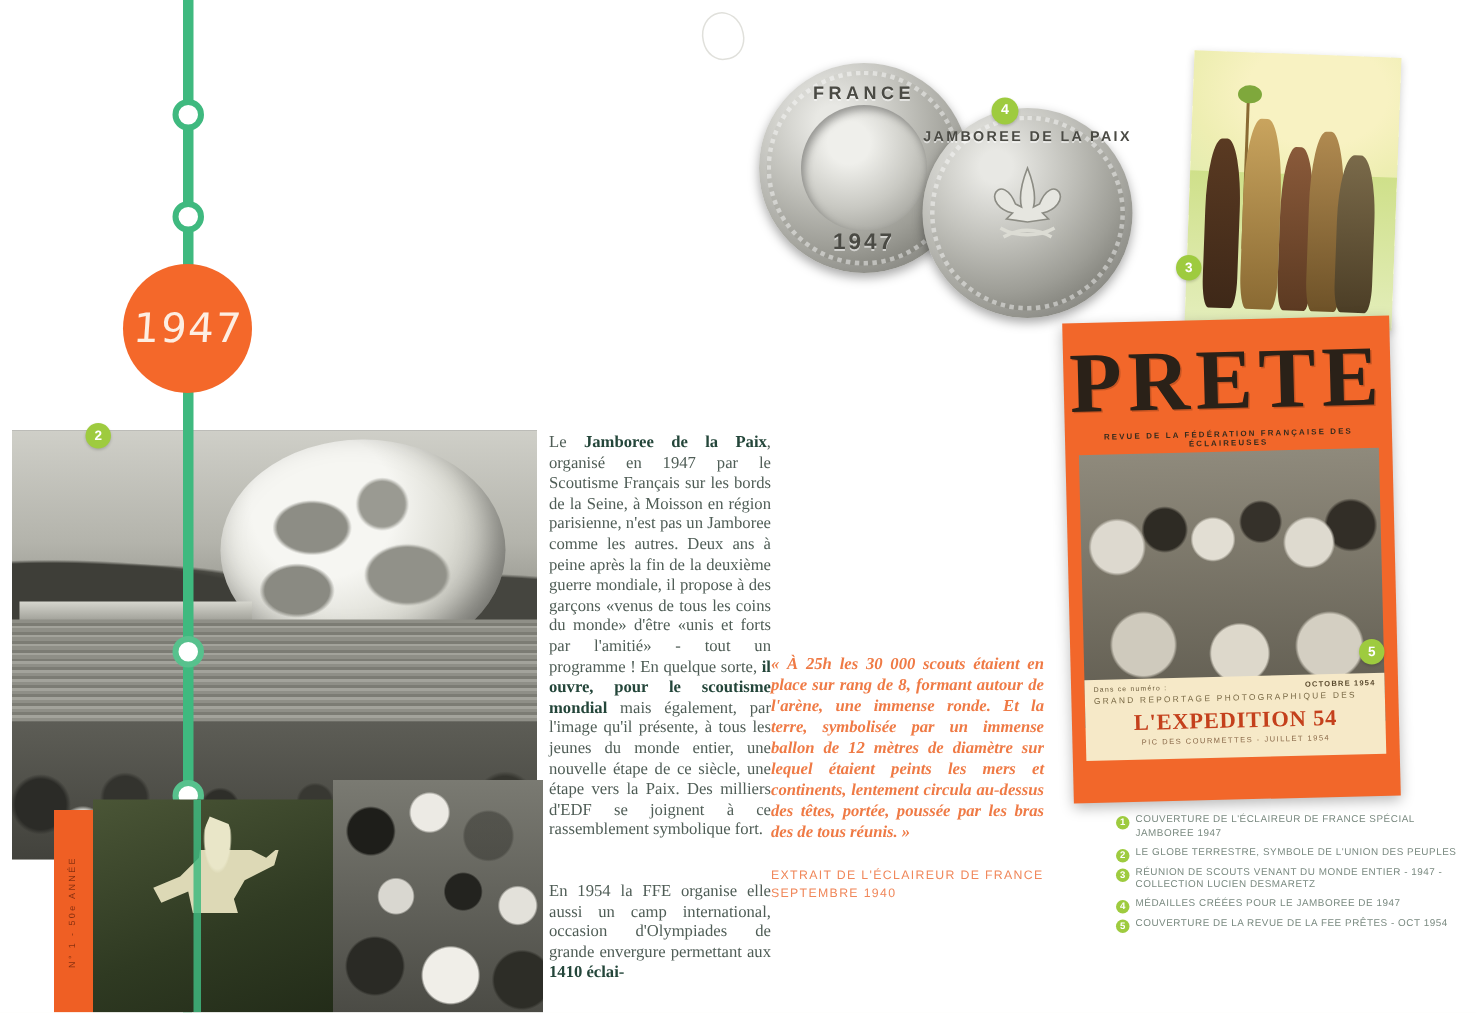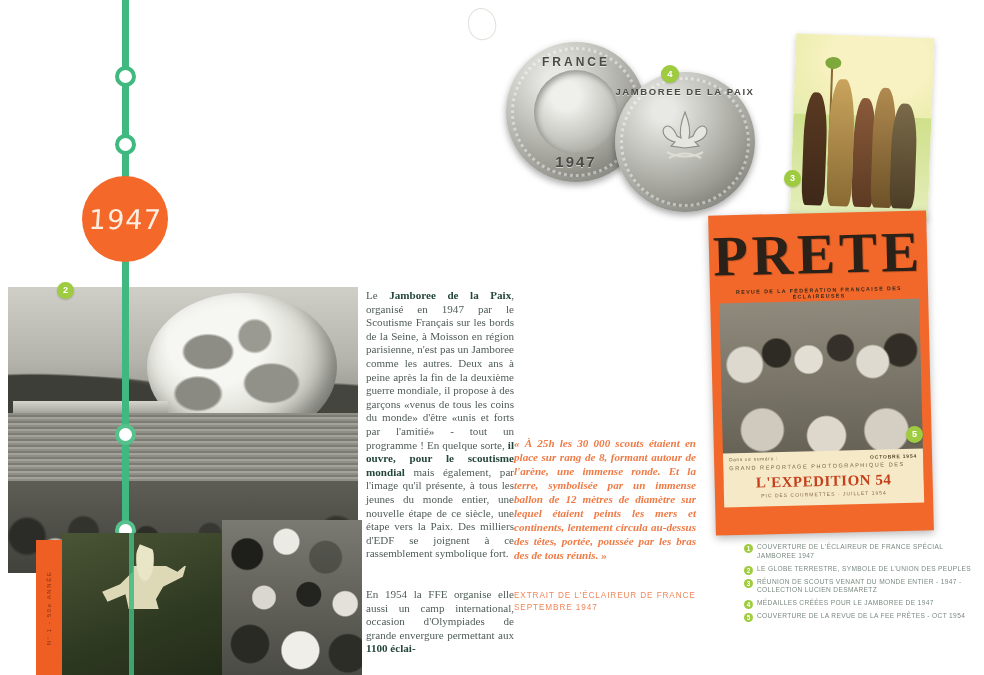--- a/index.html
+++ b/index.html
@@ -185,21 +185,21 @@
      font-family:Liberation Serif, serif;font-size:11.1px;line-height:13.6px;
      text-align:justify;}
   .col b{color:#24463a;font-weight:700;}
   .col-a{left:366px;top:289px;width:148px;}
   .col-a2{left:366px;top:588px;width:148px;}
   .col-b{left:563px;top:289px;width:132px;}
 
   .quote{position:absolute;left:514px;top:436px;width:182px;z-index:30;
      color:#ef7a45;font-family:"Liberation Serif",serif;font-style:italic;font-weight:700;
      font-size:11.1px;line-height:14px;text-align:justify;}
-  .quote-src{position:absolute;left:514px;top:590px;width:190px;z-index:30;
+  .quote-src{position:absolute;left:514px;top:578px;width:190px;z-index:30;
      color:#f0875a;font-family:"Liberation Sans",sans-serif;font-size:8.2px;
      letter-spacing:.9px;line-height:11.5px;}
 
   
   .legend{position:absolute;left:744px;top:543px;width:236px;z-index:31;}
   .leg-row{position:relative;padding-left:13px;margin-bottom:4.4px;}
   .leg-num{position:absolute;left:0;top:1px;width:9px;height:9px;border-radius:50%;
      background:#9ecb3f;color:#ffffff;font-size:6.4px;line-height:9px;text-align:center;
      font-family:"Liberation Sans",sans-serif;font-weight:700;}
   .leg-txt{color:#7a8a80;font-family:"Liberation Sans",sans-serif;
@@ -292,26 +292,26 @@
     <div class="pr-band">
       <div class="pr-b1">Dans ce numéro :</div>
       <div class="pr-date">OCTOBRE 1954</div>
       <div class="pr-b2">GRAND REPORTAGE PHOTOGRAPHIQUE DES</div>
       <div class="pr-exp">L'EXPEDITION 54</div>
       <div class="pr-b3">PIC DES COURMETTES - JUILLET 1954</div>
     </div>
   </div>
 
   <div class="col col-a">Le <b>Jamboree de la Paix</b>, organisé en 1947 par le Scoutisme Français sur les bords de la Seine, à Moisson en région parisienne, n'est pas un Jamboree comme les autres. Deux ans à peine après la fin de la deuxième guerre mondiale, il propose à des garçons «venus de tous les coins du monde» d'être «unis et forts par l'amitié» - tout un programme ! En quelque sorte, <b>il ouvre, pour le scoutisme mondial</b> mais également, par l'image qu'il présente, à tous les jeunes du monde entier, une nouvelle étape de ce siècle, une étape vers la Paix. Des milliers d'EDF se joignent à ce rassemblement symbolique fort.</div>
-  <div class="col col-a2">En 1954 la FFE organise elle aussi un camp international, occasion d'Olympiades de grande envergure permettant aux <b>1100 éclai-</b></div>
+  <div class="col col-a2">En 1954 la FFE organise elle aussi un camp international, occasion d'Olympiades de grande envergure permettant aux <b>1410 éclai-</b></div>
 
   <div class="quote">« À 25h les 30 000 scouts étaient en place sur rang de 8, formant autour de l'arène, une immense ronde. Et la terre, symbolisée par un immense ballon de 12 mètres de diamètre sur lequel étaient peints les mers et continents, lentement circula au-dessus des têtes, portée, poussée par les bras des de tous réunis. »</div>
   <div class="quote-src">
     <div>EXTRAIT DE L'ÉCLAIREUR DE FRANCE</div>
-    <div>SEPTEMBRE 1947</div>
+    <div>SEPTEMBRE 1940</div>
   </div>
 
   <div class="legend">
     <div class="leg-row">
       <div class="leg-num">1</div>
       <div class="leg-txt">COUVERTURE DE L'ÉCLAIREUR DE FRANCE SPÉCIAL JAMBOREE 1947</div>
     </div>
     <div class="leg-row">
       <div class="leg-num">2</div>
       <div class="leg-txt">LE GLOBE TERRESTRE, SYMBOLE DE L'UNION DES PEUPLES</div>

